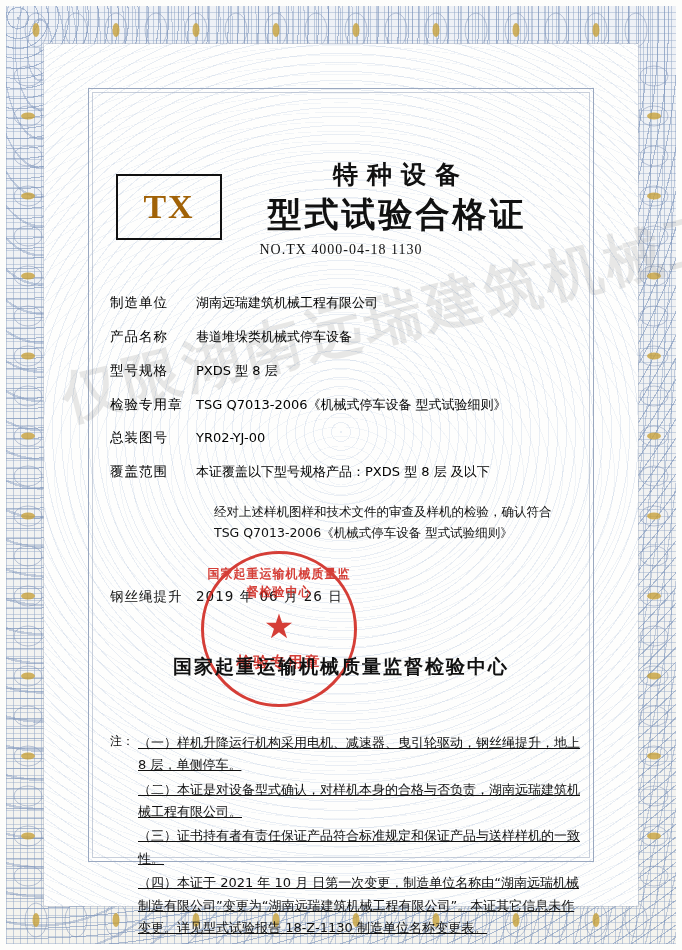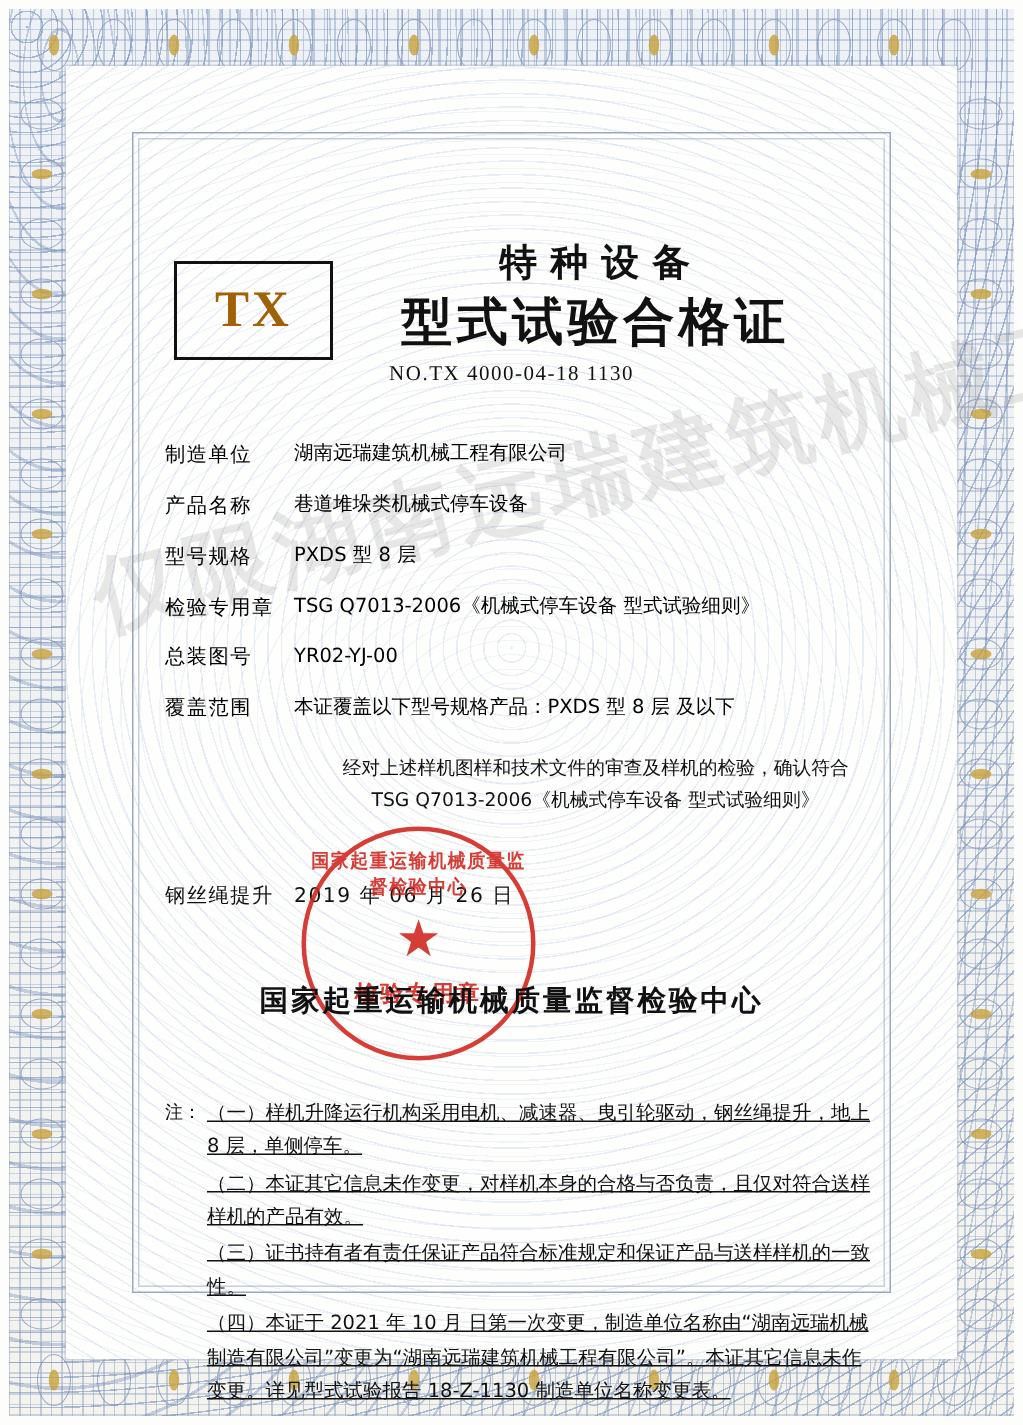--- a/index.html
+++ b/index.html
@@ -177,21 +177,20 @@
     line-height: 1.45;
   }
   .statement {
     position: absolute;
     left: 118px; top: 405px;
     width: 366px;
     font-family: "DejaVu Sans", sans-serif;
     font-size: 12.5px;
     line-height: 1.7;
     color: #111;
-    text-align: center;
   }
 
   .issue-row {
     position: absolute;
     left: 14px; top: 492px;
     width: 470px;
     display: flex;
     align-items: baseline;
     font-family: "DejaVu Sans", sans-serif;
     font-size: 13.5px;
@@ -472,20 +471,20 @@
       <div class="seal-star">★</div>
       <div class="seal-bottom">检验专用章</div>
     </div>
 
     <div class="org">国家起重运输机械质量监督检验中心</div>
 
     <div class="notes">
       <div class="notes-label">注：</div>
       <div class="notes-list">
         <div class="note-item">（一）样机升降运行机构采用电机、减速器、曳引轮驱动，钢丝绳提升，地上 8 层，单侧停车。</div>
-        <div class="note-item">（二）本证其它信息未作变更，对样机本身的合格与否负责，且仅对符合送样样机的产品有效。</div>
+        <div class="note-item">（二）本证是对设备型式确认，对样机本身的合格与否负责，湖南远瑞建筑机械工程有限公司。</div>
         <div class="note-item">（三）证书持有者有责任保证产品符合标准规定和保证产品与送样样机的一致性。</div>
         <div class="note-item">（四）本证于 2021 年 10 月  日第一次变更，制造单位名称由“湖南远瑞机械制造有限公司”变更为“湖南远瑞建筑机械工程有限公司”。本证其它信息未作变更。详见型式试验报告 18-Z-1130 制造单位名称变更表。</div>
       </div>
     </div>
 
   </div>
 </div>
 
 </body></html>

